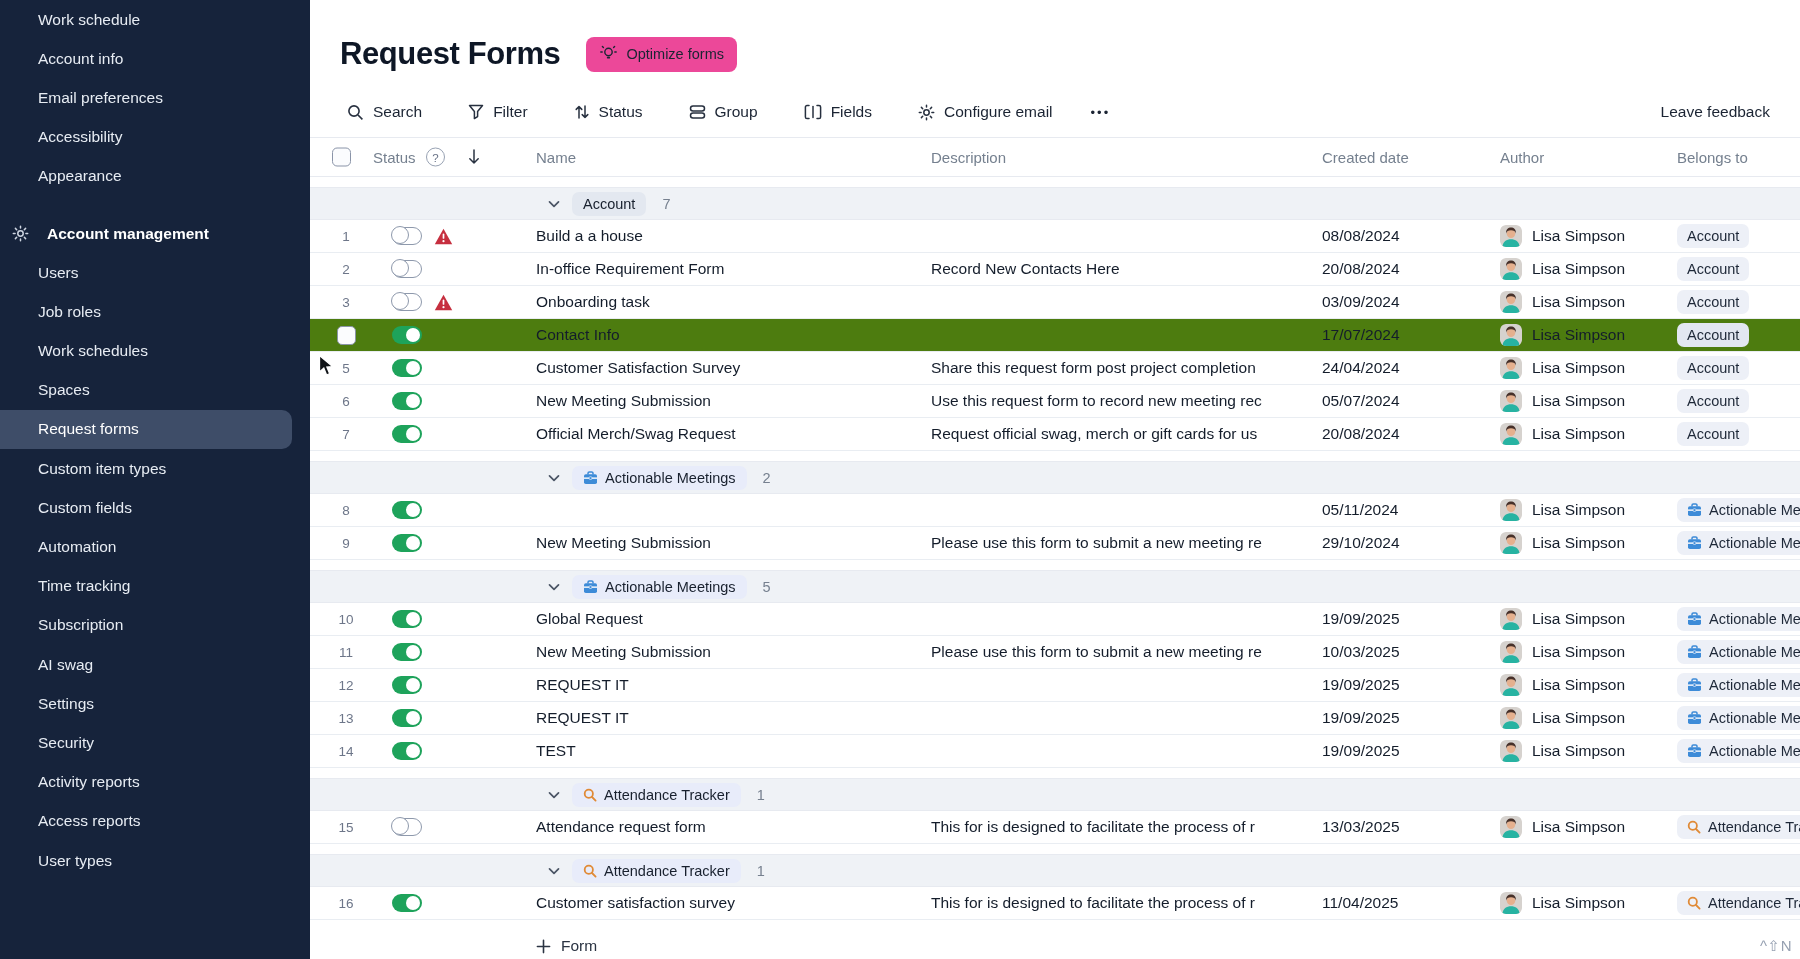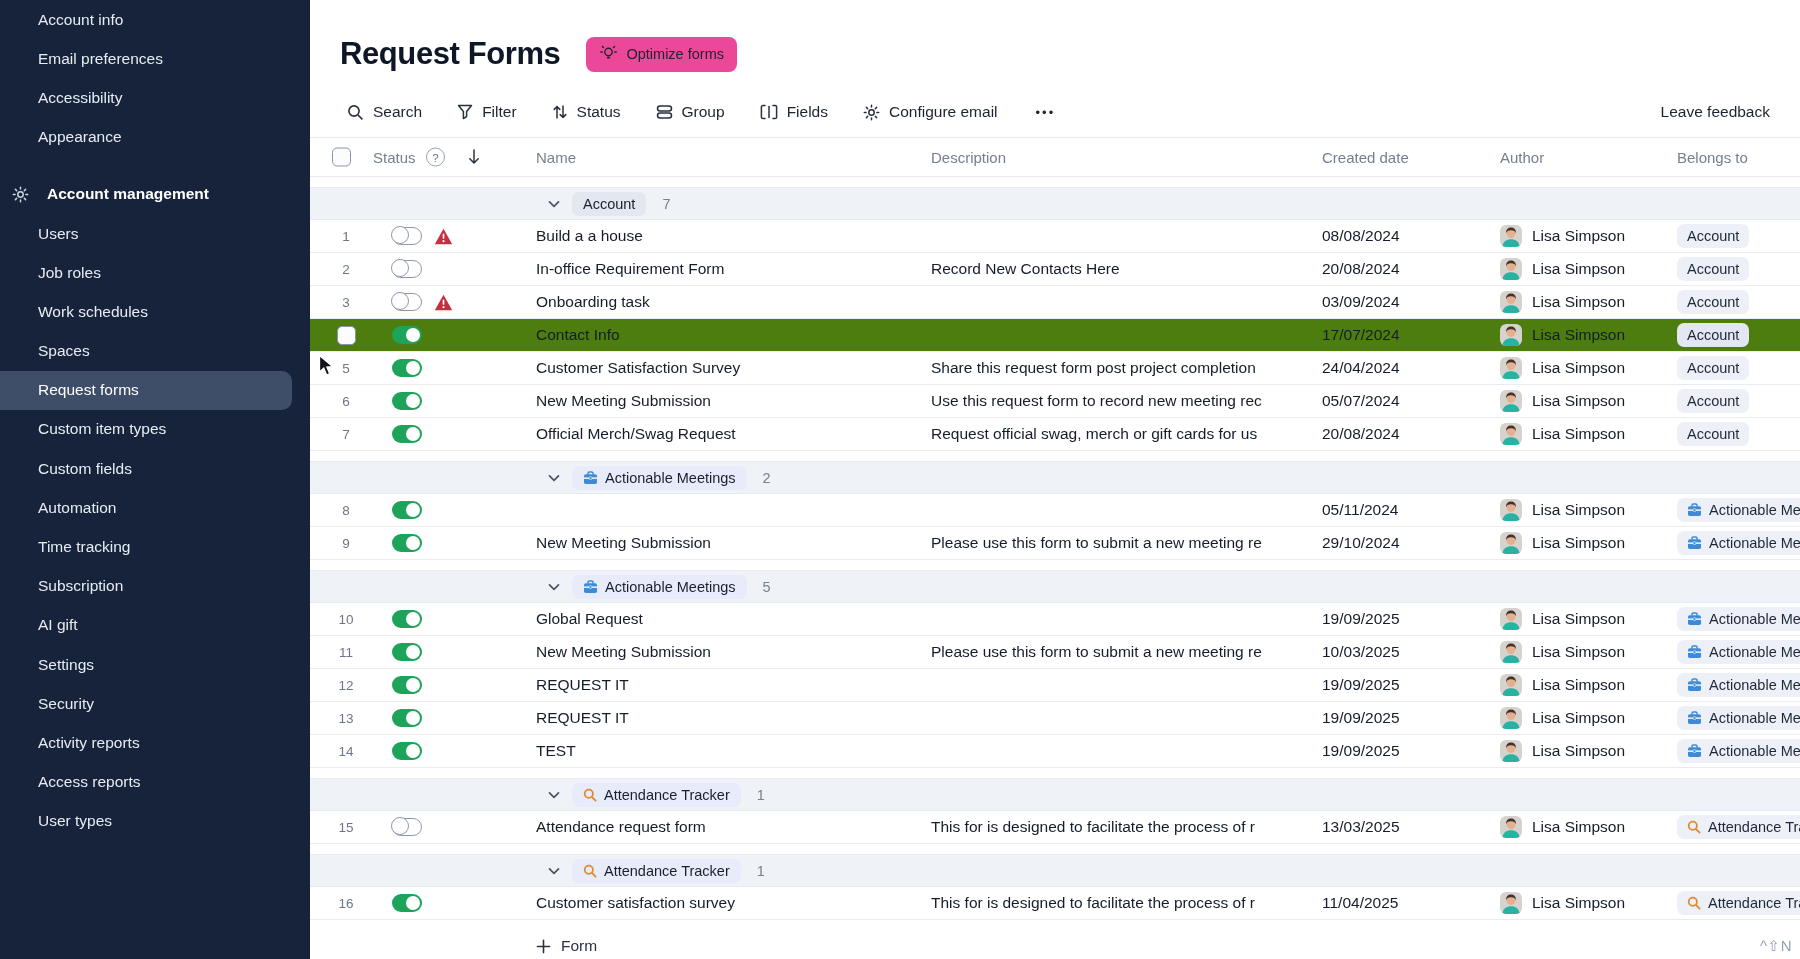--- a/index.html
+++ b/index.html
@@ -17,21 +17,21 @@
   .side-section .icon{display:inline-flex;width:18px;justify-content:center;}
 
   
   .main{position:absolute;left:310px;top:0;right:0;bottom:0;background:#fff;overflow:hidden;}
   .title-row{margin:34px 0 0 30px;height:40px;display:flex;align-items:center;gap:26px;}
   .title-row h1{margin:0;font-size:31px;font-weight:800;letter-spacing:-.4px;color:#0e1726;}
   .optimize{display:inline-flex;align-items:center;gap:8px;border:none;cursor:pointer;
             background:#ec4899;border-radius:8px;padding:7px 13px;font-size:14.5px;color:#1a2433;
             font-family:inherit;}
   .toolbar{margin:22px 30px 0 37px;height:32px;display:flex;align-items:center;}
-  .tb-group{display:flex;align-items:flex-end;gap:35px;}
+  .tb-group{display:flex;align-items:flex-end;gap:46px;}
   .tb-btn{display:inline-flex;align-items:center;gap:9px;background:none;border:none;cursor:pointer;
           font-size:15.5px;color:#1b2433;font-family:inherit;padding:0;}
   .tb-btn .icon{display:inline-flex;align-items:center;}
   .more{margin-left:38px;font-size:13px;letter-spacing:2px;color:#1b2433;}
   .feedback{margin-left:auto;font-size:15.5px;color:#1b2433;cursor:pointer;}
 
   
   .thead{position:relative;margin-top:9px;height:38px;border-top:1px solid #e7eaf0;border-bottom:1px solid #e7eaf0;}
   .th{position:absolute;top:50%;transform:translateY(-50%);font-size:15px;color:#75808f;white-space:nowrap;}
   .abs{position:absolute;top:50%;transform:translateY(-50%);}
@@ -82,20 +82,23 @@
 
   .cursor{position:absolute;left:318px;top:354px;pointer-events:none;z-index:50;}
 </style>
 </head>
 <body>
 
 <div class="app">
 
   <aside class="sidebar" id="sidebar">
       <div class="side-item">
+        <span>Work schedule</span>
+      </div>
+      <div class="side-item">
         <span>Account info</span>
       </div>
       <div class="side-item">
         <span>Email preferences</span>
       </div>
       <div class="side-item">
         <span>Accessibility</span>
       </div>
       <div class="side-item">
         <span>Appearance</span>
@@ -133,21 +136,21 @@
       <div class="side-item">
         <span>Automation</span>
       </div>
       <div class="side-item">
         <span>Time tracking</span>
       </div>
       <div class="side-item">
         <span>Subscription</span>
       </div>
       <div class="side-item">
-        <span>AI gift</span>
+        <span>AI swag</span>
       </div>
       <div class="side-item">
         <span>Settings</span>
       </div>
       <div class="side-item">
         <span>Security</span>
       </div>
       <div class="side-item">
         <span>Activity reports</span>
       </div>

